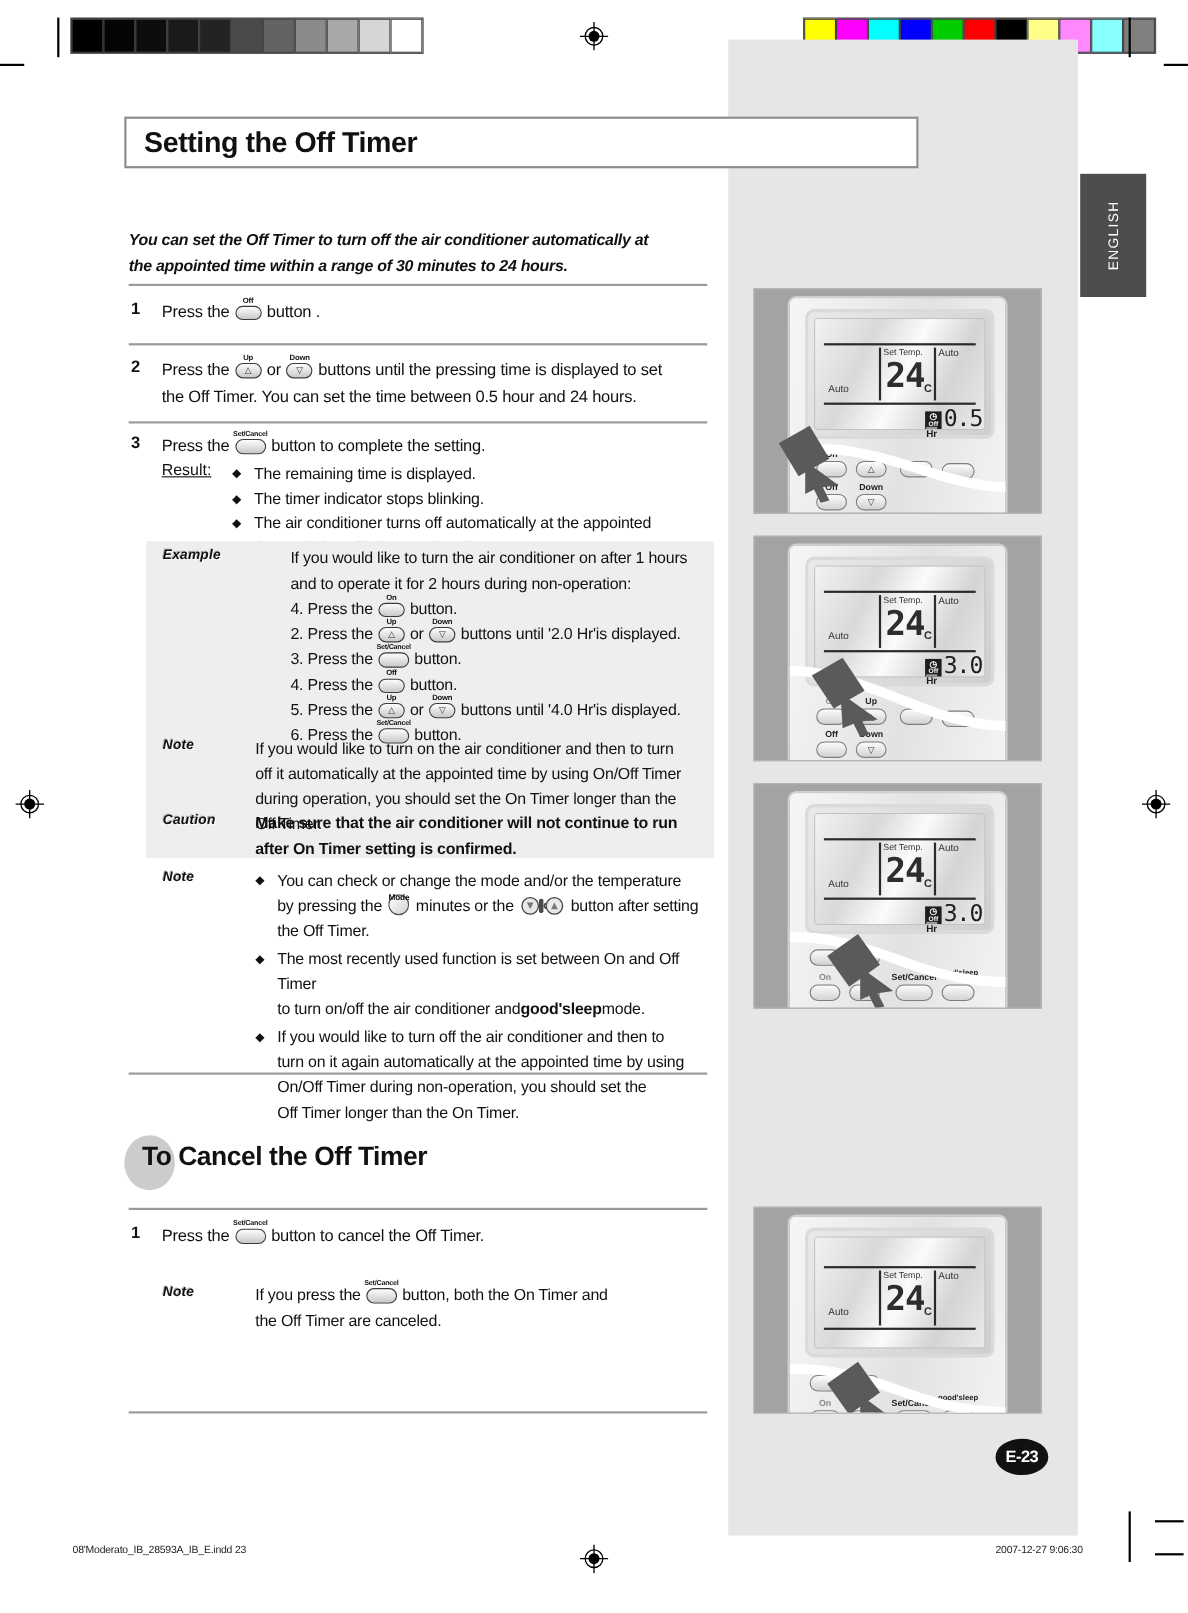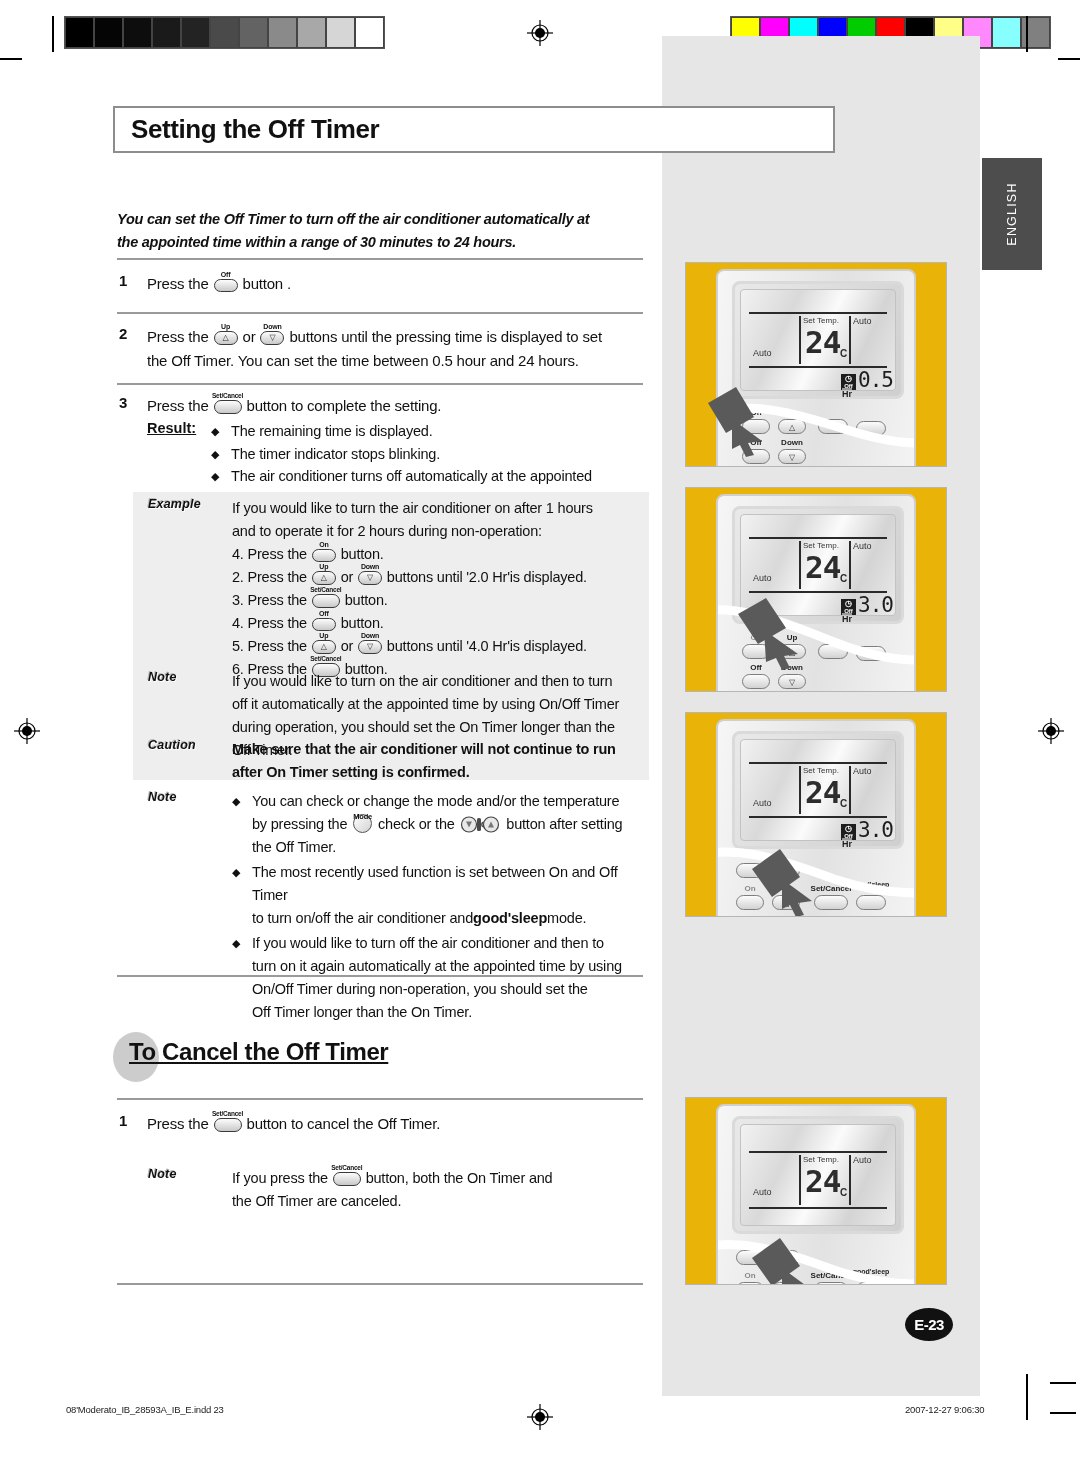--- a/index.html
+++ b/index.html
@@ -44,37 +44,37 @@
      font-size:8px;line-height:8px;color:#333;}
   .modebtn{display:inline-block;position:relative;vertical-align:-4px;margin:0 2px;}
   .modebtn .circ{width:17px;height:17px;border-radius:50%;border:1.3px solid #555;
      background:linear-gradient(135deg,#fff,#d2d2d2);display:block;}
   .modebtn .lbl{position:absolute;top:-9px;left:50%;transform:translateX(-50%);
      font-size:7.5px;font-weight:bold;color:#111;text-align:center;}
   .powerbtn{display:inline-block;position:relative;vertical-align:-4px;margin:0 2px;
      width:40px;height:17px;}
   .powerbtn svg{display:block;}
   .result{position:absolute;display:flex;}
-  .result .lab{font-size:14.5px;font-weight:bold;text-decoration:underline;width:64px;flex:none;color:#111;}
+  .result .lab{font-size:14.5px;font-weight:normal;text-decoration:underline;width:64px;flex:none;color:#111;}
   .result ul{margin:0;padding:0;list-style:none;}
   .result li{font-size:14.5px;line-height:22.5px;display:flex;color:#111;letter-spacing:-0.2px;}
   .dia{flex:none;width:20px;font-size:11px;line-height:22.5px;}
   
   .shade{position:absolute;background:#eeeeee;}
   .tagbox{font-size:12.5px;font-weight:bold;font-style:italic;color:#111;
      text-shadow:1px 1px 0 #fff,-1px -1px 0 #bbb;letter-spacing:0.2px;}
   .exrow{position:absolute;display:flex;}
   .exrow .tag{width:84px;flex:none;}
   .exrow .body{font-size:14.5px;line-height:23px;color:#111;letter-spacing:-0.2px;}
   .exrow .body.b{font-weight:bold;}
   .h2wrap{position:absolute;left:113px;top:1030px;width:540px;height:58px;}
   .h2circ{position:absolute;left:0;top:2px;width:46px;height:50px;border-radius:50%;background:#ccc;}
-  .h2txt{position:absolute;left:16px;top:8px;font-size:24px;font-weight:bold;color:#111;letter-spacing:-0.4px;text-decoration:underline;}
+  .h2txt{position:absolute;left:16px;top:8px;font-size:24px;font-weight:bold;color:#111;letter-spacing:-0.4px;}
   
-  .ill{position:absolute;background:#eab308;border:1.5px solid #b6b6b6;box-sizing:border-box;overflow:hidden;}
+  .ill{position:absolute;background:#a3a3a3;border:1.5px solid #b6b6b6;box-sizing:border-box;overflow:hidden;}
   .remote{position:absolute;left:30px;top:6px;width:196px;height:220px;
      background:linear-gradient(100deg,#f6f6f6,#e2e2e2 55%,#f4f4f4);
      border:2px solid #cfcfcf;border-radius:8px;}
   .lcdframe{position:absolute;left:14px;top:10px;width:166px;height:112px;
      background:linear-gradient(120deg,#e9e9e9,#cfcfcf);border:3px solid #dadada;border-radius:8px;}
   .lcd{position:absolute;left:5px;top:5px;right:5px;bottom:5px;border-radius:4px;
      background:linear-gradient(115deg,#f2f2f2 0%,#d9d9d9 30%,#fbfbfb 52%,#d4d4d4 75%,#eaeaea 100%);
      border:1px solid #c2c2c2;}
   .lcd .line{position:absolute;height:1.6px;background:#2a2a2a;left:8px;right:8px;}
   .lcd .setlab{position:absolute;font-size:8px;color:#333;}
@@ -268,21 +268,21 @@
       </li>
     <li>
         <span class="dia" style="visibility:hidden">◆</span>
         <span>time and the Off Timer setting disappears.</span>
       </li>
   </ul>
 </div>
 
 <div class="shade" style="left:133px;top:492px;width:516px;height:288px;"></div>
 
-<div class="exrow" style="left:148px;top:497px;width:500px;">
+<div class="exrow" style="left:148px;top:497px;width:500px;gap:32px;">
   <div class="tag tagbox">Example</div>
   <div class="body">
     <div class="b">If you would like to turn the air conditioner on after 1 hours</div>
     <div class="b">and to operate it for 2 hours during non-operation:</div>
 
     <div>
       <span>4. Press the</span>
       <span class="btn small">
         <span class="lbl">On</span><span class="cap"></span>
       </span>
@@ -363,21 +363,21 @@
 
     <div style="display:flex;">
       <span class="dia" style="line-height:23px;">◆</span>
       <span>
         <span>You can check or change the mode and/or the temperature</span><br>
         <span>by pressing the</span>
         <span class="modebtn">
           <span class="lbl">Mode</span>
           <span class="circ"></span>
         </span>
-        <span>check or the</span>
+        <span>minutes or the</span>
         <span class="powerbtn">
           <svg width="40" height="17" viewBox="0 0 40 17">
             <circle cx="9" cy="8.5" r="7.5" fill="#e8e8e8" stroke="#444" stroke-width="1.2"></circle>
             <path d="M6 5.5 L12 5.5 L9 11.5 Z" fill="#777"></path>
             <rect x="17" y="2" width="4" height="13" rx="1.6" fill="#4a4a4a"></rect>
             <circle cx="24" cy="8.5" r="2.2" fill="none" stroke="#4a4a4a" stroke-width="1.4"></circle>
             <circle cx="31" cy="8.5" r="7.5" fill="#e8e8e8" stroke="#444" stroke-width="1.2"></circle>
             <path d="M28 11.5 L34 11.5 L31 5.5 Z" fill="#777"></path>
           </svg>
         </span>

